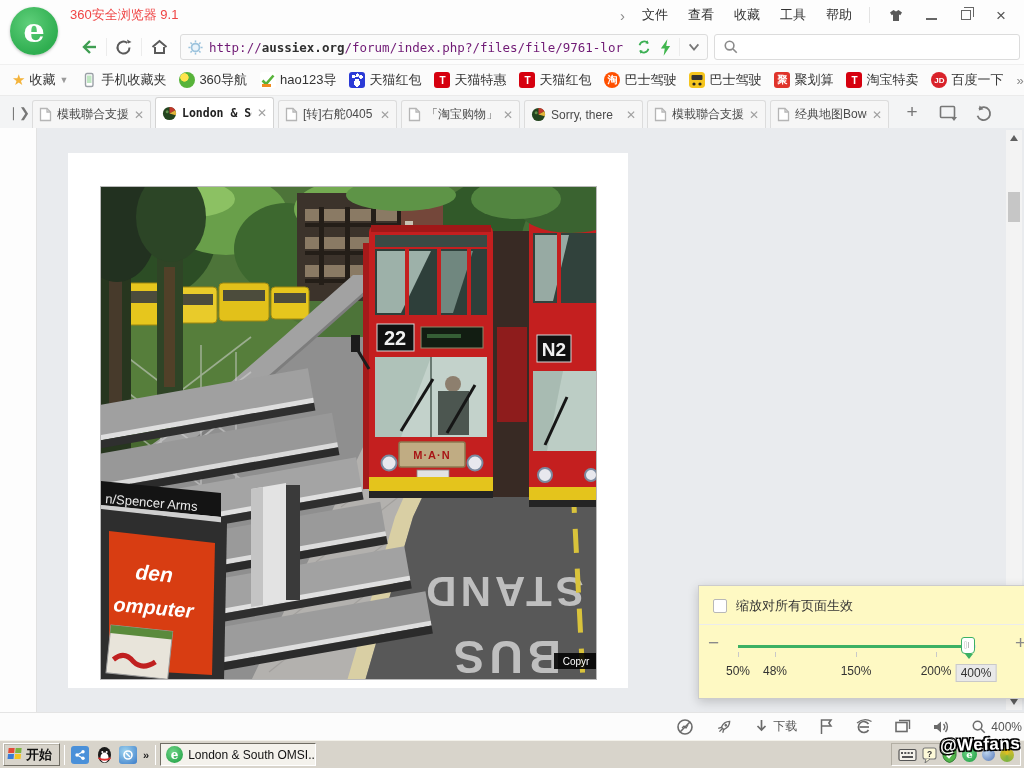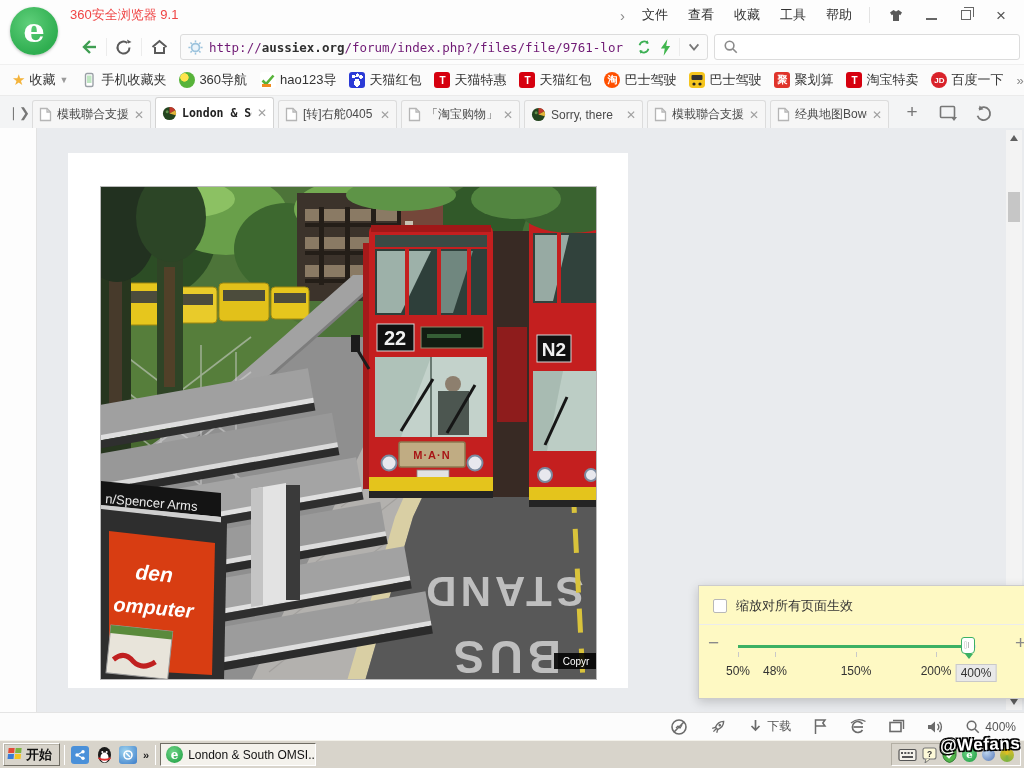--- a/index.html
+++ b/index.html
@@ -108,21 +108,21 @@
                      box-shadow:0 0 0 .5px #bbb, 3px 0 0 0 #bbb; }
   .zp-thumb::before { content:""; position:absolute; left:2.5px; bottom:-6px; border-left:4px solid transparent;
                       border-right:4px solid transparent; border-top:5px solid #3cb164; }
   .zp-tick { position:absolute; top:66px; width:1px; height:5px; background:#c9c9c9; }
   .zp-lab { position:absolute; top:78px; transform:translateX(-50%); font-size:12px; color:#333; }
   .zp-lab.cur { background:#e9e9e9; border:1px solid #c9c9c9; padding:1px 4px; }
 
   
   .statusbar { position:absolute; left:0; top:712px; width:1024px; height:28px; background:#fcfcfc;
                border-top:1px solid #e4e4e4; display:flex; align-items:center; justify-content:flex-end;
-               gap:21px; padding-right:8px; color:#6b6b6b; }
+               gap:21px; padding-right:2px; color:#6b6b6b; }
   .sb-item { display:flex; align-items:center; gap:4px; font-size:12px; color:#555; }
 
   
   .taskbar { position:absolute; left:0; top:740px; width:1024px; height:28px; background:#d8d4cb;
              border-top:1px solid #f3f1ea; display:flex; align-items:center; padding:0 3px; }
   .startbtn { height:23px; display:flex; align-items:center; gap:4px; padding:0 7px 0 4px;
               background:#d8d4cb; border:1px solid; border-color:#fff #6f6c63 #6f6c63 #fff;
               box-shadow:1px 1px 0 #b9b5aa inset; font-size:13px; font-weight:bold; color:#111; }
   .winflag { position:relative; width:14px; height:13px; transform:skewX(-6deg); }
   .winflag i { position:absolute; width:6px; height:5px; }

